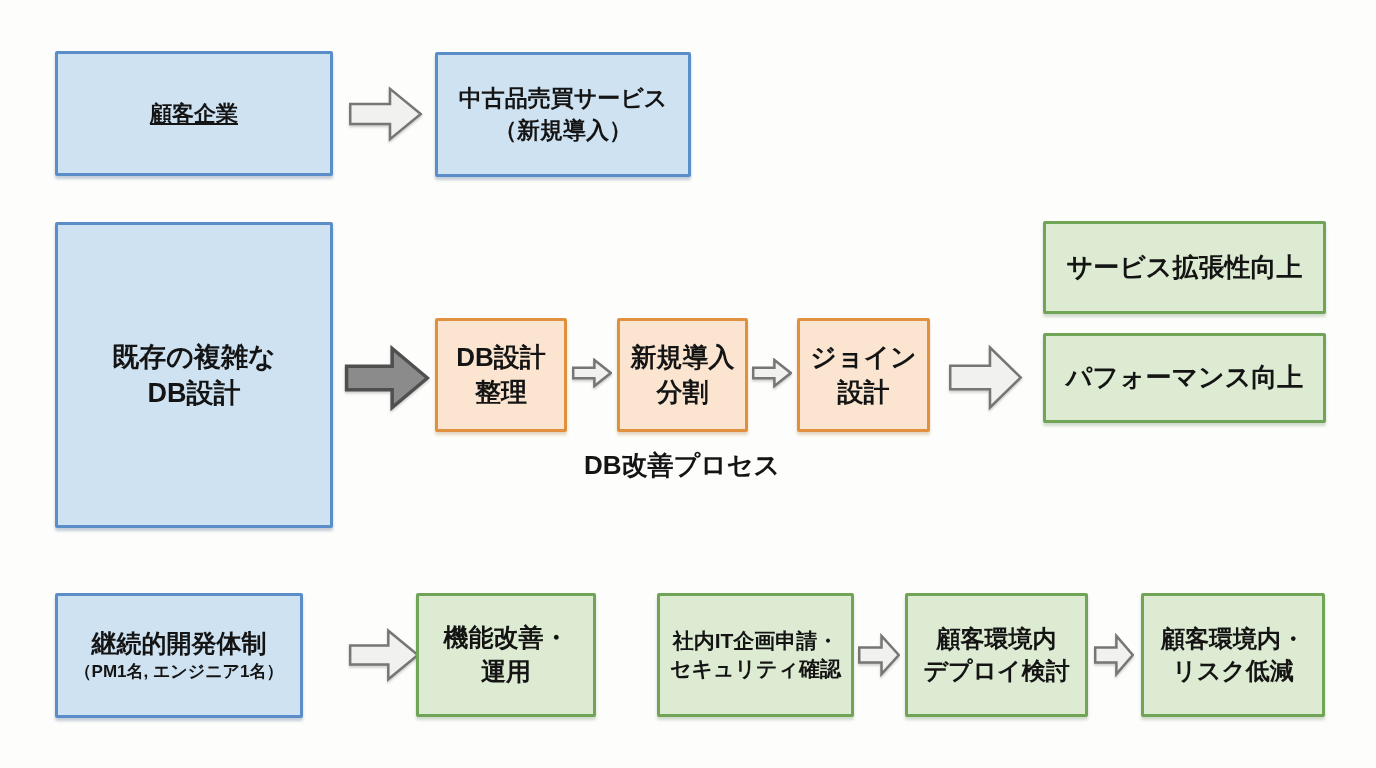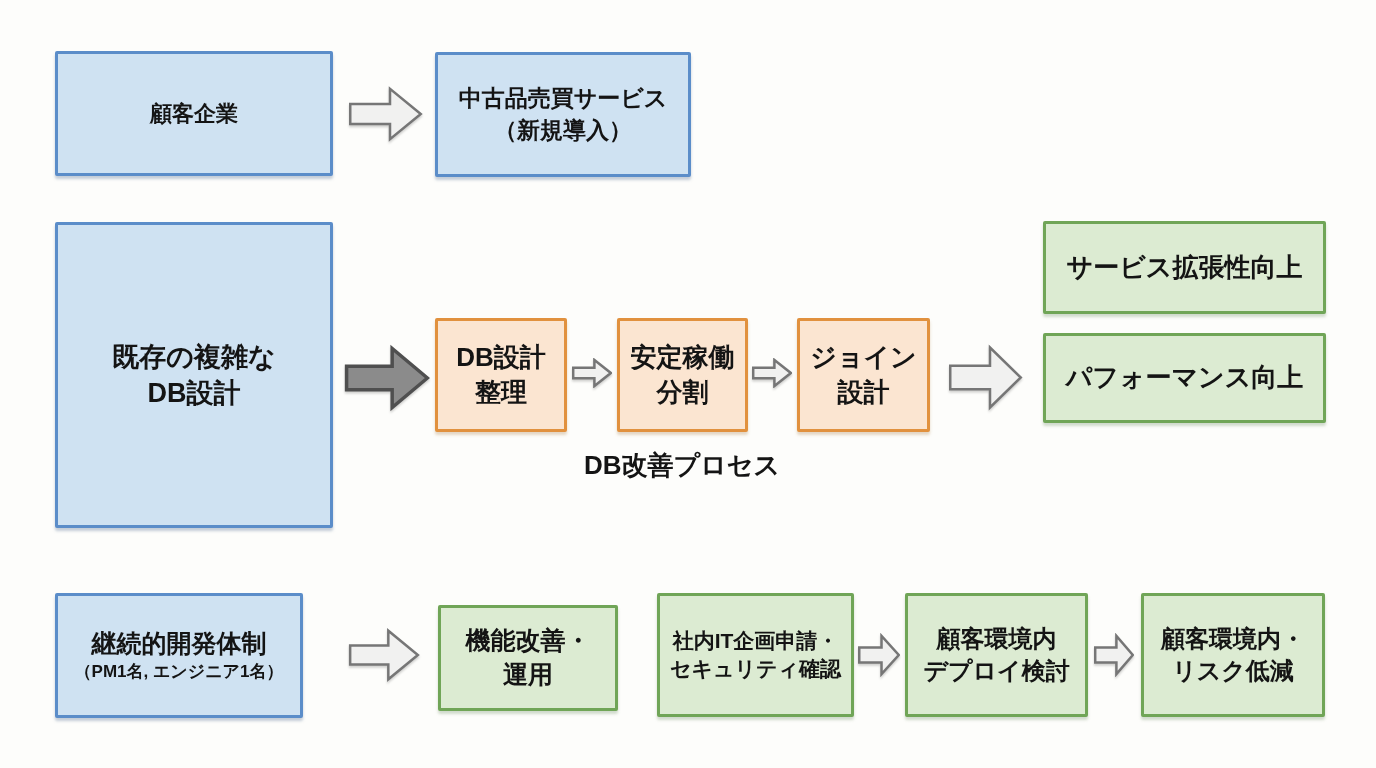--- a/index.html
+++ b/index.html
@@ -25,21 +25,21 @@
   .arrow.dark path{fill:#8b8b8b;stroke:#4f4f4f;stroke-width:3.5;}
   .caption{
     position:absolute;text-align:center;font-weight:bold;font-size:26px;white-space:nowrap;
   }
 </style>
 </head>
 <body>
 
 <div class="canvas">
 
-  <div class="box blue" style="left:55px;top:51px;width:278px;height:125px;">
+  <div class="box blue" style="left:55px;top:51px;width:278px;height:125px;text-decoration:underline;">
     <div class="line fs22">顧客企業</div>
   </div>
 
   <svg class="arrow" style="left:348px;top:85px;" width="75" height="58" viewBox="0 0 100 76" preserveAspectRatio="none">
     <path d="M3 25 H56 V5 L97 38 L56 71 V51 H3 Z"></path>
   </svg>
 
   <div class="box blue" style="left:435px;top:52px;width:256px;height:125px;">
     <div class="line fs23">中古品売買サービス</div>
     <div class="line fs23">（新規導入）</div>
@@ -57,21 +57,21 @@
   <div class="box orange" style="left:435px;top:318px;width:132px;height:114px;">
     <div class="line fs26">DB設計</div>
     <div class="line fs26">整理</div>
   </div>
 
   <svg class="arrow" style="left:572px;top:358px;" width="40" height="30" viewBox="0 0 100 76" preserveAspectRatio="none">
     <path d="M3 25 H56 V5 L97 38 L56 71 V51 H3 Z"></path>
   </svg>
 
   <div class="box orange" style="left:617px;top:318px;width:131px;height:114px;">
-    <div class="line fs26">安定稼働</div>
+    <div class="line fs26">新規導入</div>
     <div class="line fs26">分割</div>
   </div>
 
   <svg class="arrow" style="left:752px;top:358px;" width="40" height="30" viewBox="0 0 100 76" preserveAspectRatio="none">
     <path d="M3 25 H56 V5 L97 38 L56 71 V51 H3 Z"></path>
   </svg>
 
   <div class="box orange" style="left:797px;top:318px;width:133px;height:114px;">
     <div class="line fs26">ジョイン</div>
     <div class="line fs26">設計</div>
@@ -94,21 +94,21 @@
 
   <div class="box blue" style="left:55px;top:593px;width:248px;height:125px;">
     <div class="line fs25">継続的開発体制</div>
     <div class="line fs19">（PM1名, エンジニア1名）</div>
   </div>
 
   <svg class="arrow" style="left:348px;top:627px;" width="72" height="56" viewBox="0 0 100 76" preserveAspectRatio="none">
     <path d="M3 25 H56 V5 L97 38 L56 71 V51 H3 Z"></path>
   </svg>
 
-  <div class="box green" style="left:438px;top:593px;width:180px;height:106px;margin-top:12px;">
+  <div class="box green" style="left:416px;top:593px;width:180px;height:124px;">
     <div class="line fs25">機能改善・</div>
     <div class="line fs25">運用</div>
   </div>
 
   <div class="box green" style="left:657px;top:593px;width:197px;height:124px;">
     <div class="line fs21">社内IT企画申請・</div>
     <div class="line fs21">セキュリティ確認</div>
   </div>
 
   <svg class="arrow" style="left:858px;top:633px;" width="42" height="44" viewBox="0 0 100 76" preserveAspectRatio="none">

